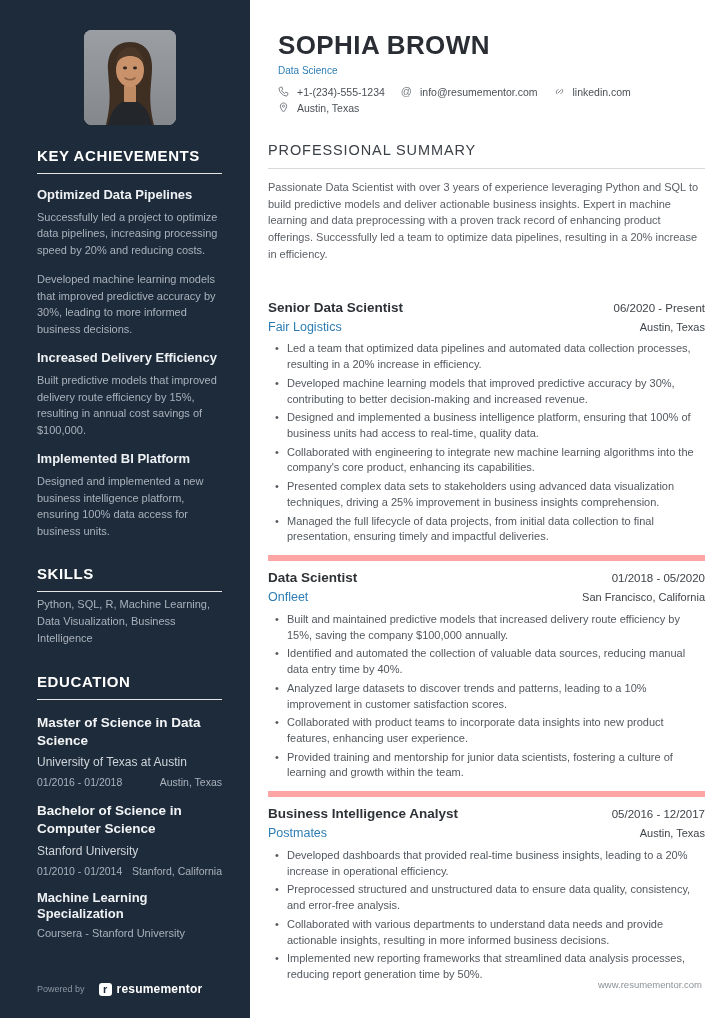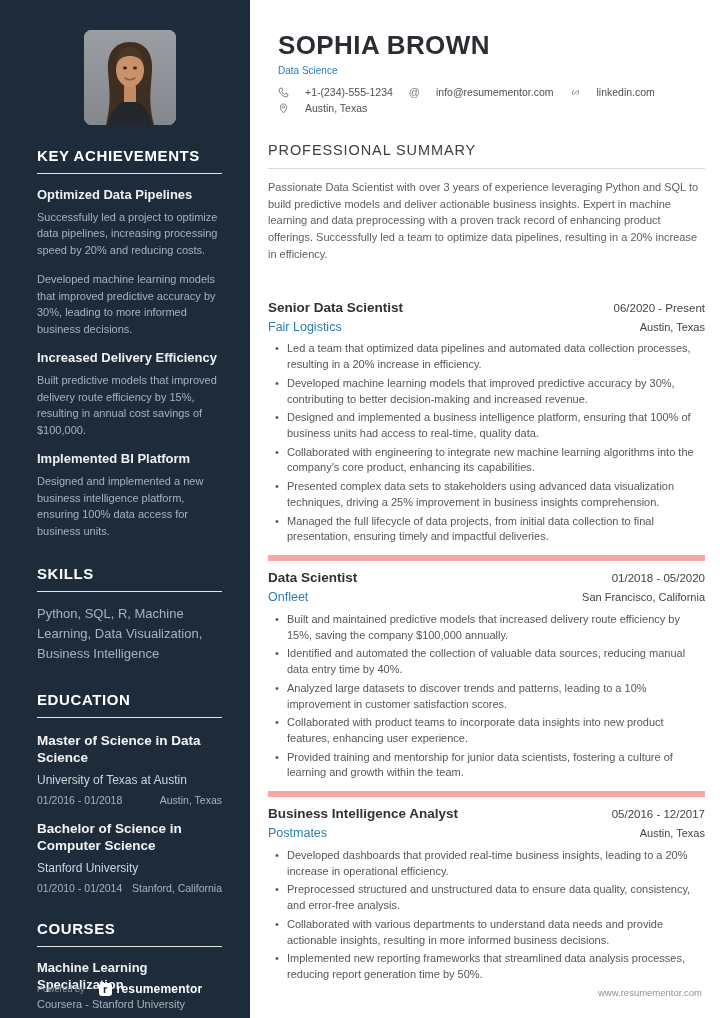--- a/index.html
+++ b/index.html
@@ -31,21 +31,21 @@
     font-size:15px; font-weight:bold; letter-spacing:0.6px;
     color:#ffffff;
     border-bottom:1px solid #e5e5e5;
     padding-bottom:9px;
     margin-top:26px;
   }
   .side-heading.first { margin-top:0; }
   .ach-item { margin-top:13px; }
   .ach-title { font-size:13px; font-weight:bold; color:#eef1f4; line-height:1.3; }
   .ach-text { font-size:11px; color:#a9b2bc; line-height:1.5; margin-top:5px; }
-  .skills-text { font-size:13px; color:#a9b2bc; line-height:1.55; margin-top:12px; }
+  .skills-text { font-size:11px; color:#a9b2bc; line-height:1.55; margin-top:4px; }
   .edu-item { margin-top:14px; }
   .edu-degree { font-size:13.5px; font-weight:bold; color:#f2f4f6; line-height:1.3; }
   .edu-school { font-size:12px; color:#ced4da; margin-top:6px; }
   .edu-meta { display:flex; justify-content:space-between; font-size:10.5px; color:#a9b2bc; margin-top:7px; }
   .course-item { margin-top:13px; }
   .course-title { font-size:13px; font-weight:bold; color:#eef1f4; line-height:1.3; }
   .course-provider { font-size:11px; color:#a9b2bc; margin-top:4px; }
 
   .side-footer {
     position:absolute; left:37px; bottom:22px;
@@ -70,21 +70,21 @@
   .id-block { margin-left:10px; }
   .name { font-size:26px; font-weight:bold; color:#2a2e34; letter-spacing:0.4px; }
   .role { font-size:10px; color:#2d7db4; margin-top:4px; }
   .contacts {
     display:flex; flex-wrap:wrap;
     column-gap:16px; row-gap:4px;
     margin-top:10px;
     font-size:10.5px; color:#4b5056;
     max-width:420px;
   }
-  .contact { display:flex; align-items:flex-end; gap:16px; }
+  .contact { display:flex; align-items:flex-start; gap:8px; }
   .contact .cicon { color:#7b8187; display:inline-flex; }
   .contact .cicon svg { width:11px; height:11px; }
   .at-glyph { font-size:11px; color:#7b8187; line-height:1; }
 
   .section { margin-top:28px; }
   .section-heading {
     font-size:14.5px; font-weight:normal; letter-spacing:0.9px;
     color:#3c4147;
     border-bottom:1px solid #d8d9da;
     padding-bottom:10px;
@@ -101,21 +101,21 @@
   .job-location { font-size:11px; color:#3f4449; text-align:right; max-width:130px; line-height:1.35; }
   .bullets { list-style:none; margin:7px 0 10px 0; }
   .bullets li {
     font-size:11px; color:#53585e; line-height:1.43;
     padding-left:19px; position:relative; margin-bottom:3px;
   }
   .bullets li::before {
     content:"•"; position:absolute; left:7px; top:0; color:#53585e;
   }
   .main-footer {
-    position:absolute; right:18px; bottom:20px;
+    position:absolute; right:18px; bottom:28px;
     font-size:9.5px; color:#8d9297;
   }
 </style>
 </head>
 <body>
 
 <div class="page">
 
   <aside class="sidebar">
 
@@ -178,21 +178,20 @@
         <div class="edu-degree">Bachelor of Science in Computer Science</div>
         <div class="edu-school">Stanford University</div>
         <div class="edu-meta">
           <span>01/2010 - 01/2014</span>
           <span>Stanford, California</span>
         </div>
       </div>
     </section>
 
     <section>
-      <h2 class="side-heading">COURSES</h2>
       <div class="course-item">
         <div class="course-title">Machine Learning Specialization</div>
         <div class="course-provider">Coursera - Stanford University</div>
       </div>
 
     </section>
 
     <div class="side-footer">
       <span class="powered-by">Powered by</span>
       <span class="brand">

